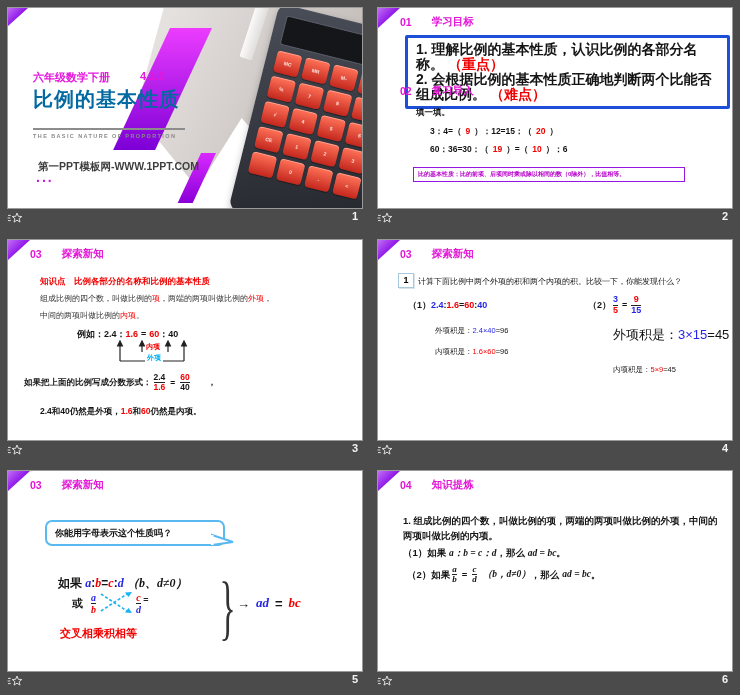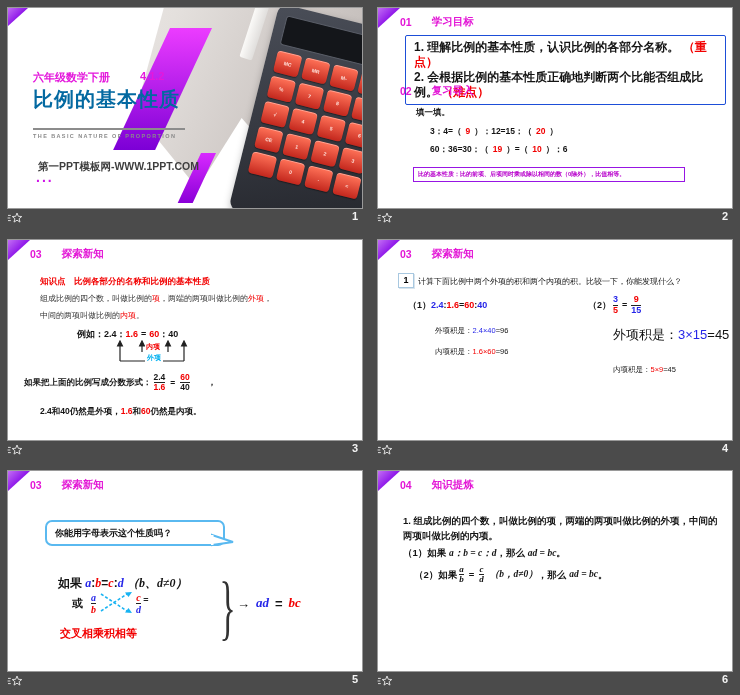--- a/index.html
+++ b/index.html
@@ -47,22 +47,22 @@
     color:#ffe2dc;font-size:5px;font-weight:bold;display:flex;align-items:center;justify-content:center;
     box-shadow:inset 0 1px 0 rgba(255,255,255,.35),0 1px 1px rgba(0,0,0,.4);}
   .stripe-a{position:absolute;left:162px;top:20px;width:42px;height:122px;
     background:linear-gradient(180deg,#ec3cff,#7c00d6);transform:skewX(-25deg);
     transform-origin:0 0;z-index:4;}
   .stripe-b{position:absolute;left:193px;top:145px;width:15px;height:50px;
     background:linear-gradient(180deg,#d829ff,#8a00d8);transform:skewX(-25deg);
     transform-origin:0 0;z-index:4;}
   .s1-txt{z-index:5;}
   
-  .objbox{position:absolute;left:27px;top:27px;width:303px;border:1px solid #1d4ed8;
-    border-radius:2px;padding:4px 8px;font-size:12px;font-weight:bold;color:#151515;line-height:15px;}
+  .objbox{position:absolute;left:27px;top:27px;width:303px;border:3px solid #1d4ed8;
+    border-radius:2px;padding:4px 8px;font-size:14px;font-weight:bold;color:#151515;line-height:15px;}
   .notebox{position:absolute;left:35px;top:159px;width:262px;border:1px solid #9715e3;
     padding:2px 4px;font-size:6px;color:#b800cc;font-weight:bold;white-space:nowrap;overflow:hidden;}
   
   .badge{position:absolute;left:20px;top:33px;width:14px;height:13px;border:1px solid #a8c8e0;
     box-shadow:1px 1px 0 #d9e4ec;color:#000;font-weight:bold;font-size:9px;line-height:13px;text-align:center;}
   
   .bubble{position:absolute;left:37px;top:49px;width:168px;height:22px;border:2px solid #5ab9f0;
     border-radius:7px;background:#fff;font-size:9px;font-weight:bold;color:#111;
     line-height:22px;padding-left:8px;}
   .brace{position:absolute;left:213px;top:98px;width:14px;font-family:"Liberation Serif",serif;
@@ -323,21 +323,21 @@
         <span>04</span>
         <span>知识提炼</span>
       </div>
       <div class="abs b blk" style="left:25px;top:42px;width:318px;font-size:9.5px;line-height:1.6">
         <p style="margin:0">1. 组成比例的四个数，叫做比例的项，两端的两项叫做比例的外项，中间的两项叫做比例的内项。</p>
         <p style="margin:2px 0 0">
           <span>（1）如果</span>
           <span class="it">a：b = c：d</span><span>，那么</span>
           <span class="it">ad = bc</span><span>。</span>
         </p>
-        <p style="margin:3px 11px 0;display:flex;align-items:center;flex-wrap:wrap">
+        <p style="margin:3px 4px 0;display:flex;align-items:center;flex-wrap:wrap">
           <span>（2）如果</span>
           <span class="fr it" style="font-size:9px">
             <span class="n">a</span>
             <span class="d">b</span>
           </span>
           <span style="margin:0 3px">=</span>
           <span class="fr it" style="font-size:9px">
             <span class="n">c</span>
             <span class="d">d</span>
           </span>

